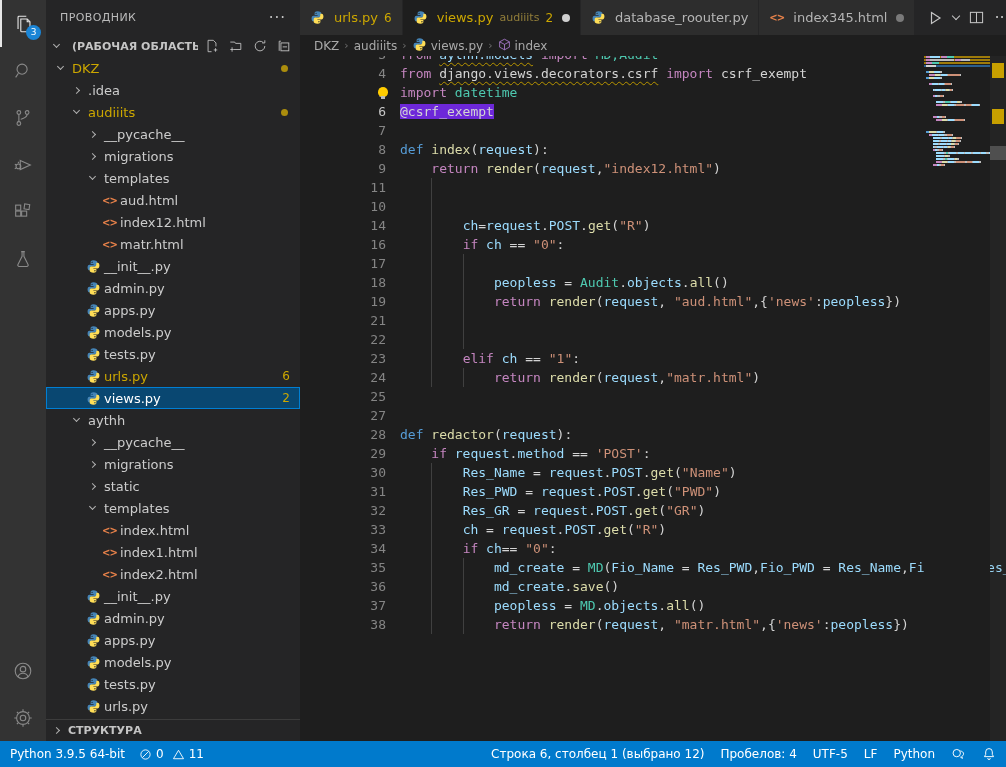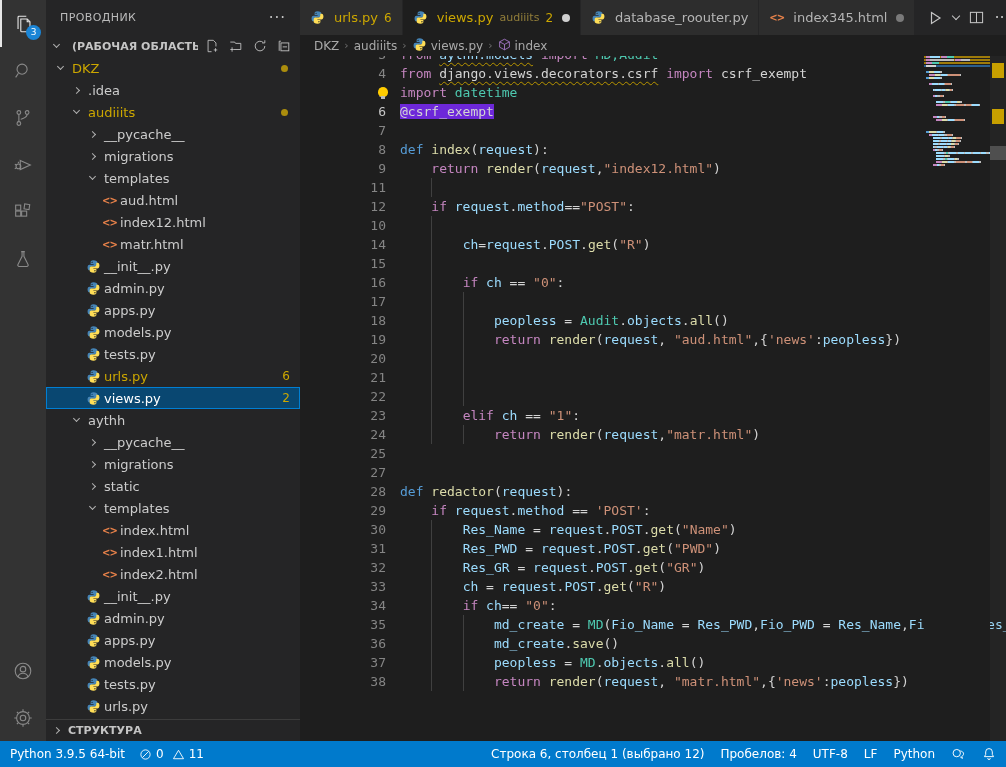--- a/index.html
+++ b/index.html
@@ -493,29 +493,26 @@
       <div class="editor">
         <div class="code">
             <div class="cline"><span class="num">3</span><span class="tk-k">from </span><span class="tk-u2">aythh.models</span><span class="tk-w"> </span><span class="tk-k">import </span><span class="tk-t">MD,Audit</span></div>
             <div class="cline"><span class="num">4</span><span class="tk-k">from </span><span class="tk-u">django.views.decorators.csrf</span><span class="tk-w"> </span><span class="tk-k">import </span><span class="tk-w">csrf_exempt</span></div>
             <div class="cline"><span class="num">5</span><span class="bulb"></span><span class="tk-k">import </span><span class="tk-t">datetime</span></div>
             <div class="cline"><span class="num cur">6</span><span class="tk-sel">@csrf_exempt</span></div>
             <div class="cline"><span class="num">7</span></div>
             <div class="cline"><span class="num">8</span><span class="tk-d">def </span><span class="tk-f">index</span><span class="tk-w">(</span><span class="tk-v">request</span><span class="tk-w">):</span></div>
             <div class="cline"><span class="num">9</span><span class="tk-w">    </span><span class="tk-k">return </span><span class="tk-f">render</span><span class="tk-w">(</span><span class="tk-v">request</span><span class="tk-w">,</span><span class="tk-s">"index12.html"</span><span class="tk-w">)</span></div>
             <div class="cline"><span class="num">11</span><span class="guide" style="left:131.28px"></span></div>
-            <div class="cline"><span class="num">12</span><span class="tk-w">    </span><span class="tk-k">if </span><span class="tk-v">request</span><span class="tk-w">.</span><span class="tk-v">method</span><span class="tk-w">==</span><span class="tk-s">"POST"</span><span class="tk-w">:</span></div>
             <div class="cline"><span class="num">10</span><span class="guide" style="left:131.28px"></span></div>
             <div class="cline"><span class="num">14</span><span class="guide" style="left:131.28px"></span><span class="tk-w">        </span><span class="tk-v">ch</span><span class="tk-w">=</span><span class="tk-v">request</span><span class="tk-w">.</span><span class="tk-v">POST</span><span class="tk-w">.</span><span class="tk-f">get</span><span class="tk-w">(</span><span class="tk-s">"R"</span><span class="tk-w">)</span></div>
-            <div class="cline"><span class="num">15</span><span class="guide" style="left:131.28px"></span></div>
             <div class="cline"><span class="num">16</span><span class="guide" style="left:131.28px"></span><span class="tk-w">        </span><span class="tk-k">if </span><span class="tk-v">ch</span><span class="tk-w"> == </span><span class="tk-s">"0"</span><span class="tk-w">:</span></div>
             <div class="cline"><span class="num">17</span><span class="guide" style="left:131.28px"></span><span class="guide" style="left:162.56px"></span></div>
             <div class="cline"><span class="num">18</span><span class="guide" style="left:131.28px"></span><span class="guide" style="left:162.56px"></span><span class="tk-w">            </span><span class="tk-v">peopless</span><span class="tk-w"> = </span><span class="tk-t">Audit</span><span class="tk-w">.</span><span class="tk-v">objects</span><span class="tk-w">.</span><span class="tk-f">all</span><span class="tk-w">()</span></div>
             <div class="cline"><span class="num">19</span><span class="guide" style="left:131.28px"></span><span class="guide" style="left:162.56px"></span><span class="tk-w">            </span><span class="tk-k">return </span><span class="tk-f">render</span><span class="tk-w">(</span><span class="tk-v">request</span><span class="tk-w">, </span><span class="tk-s">"aud.html"</span><span class="tk-w">,{</span><span class="tk-s">'news'</span><span class="tk-w">:</span><span class="tk-v">peopless</span><span class="tk-w">})</span></div>
-            <div class="cline"><span class="num">20</span><span class="guide" style="left:131.28px"></span><span class="guide" style="left:162.56px"></span></div>
             <div class="cline"><span class="num">21</span><span class="guide" style="left:131.28px"></span><span class="guide" style="left:162.56px"></span></div>
             <div class="cline"><span class="num">22</span><span class="guide" style="left:131.28px"></span><span class="guide" style="left:162.56px"></span></div>
             <div class="cline"><span class="num">23</span><span class="guide" style="left:131.28px"></span><span class="tk-w">        </span><span class="tk-k">elif </span><span class="tk-v">ch</span><span class="tk-w"> == </span><span class="tk-s">"1"</span><span class="tk-w">:</span></div>
             <div class="cline"><span class="num">24</span><span class="guide" style="left:131.28px"></span><span class="guide" style="left:162.56px"></span><span class="tk-w">            </span><span class="tk-k">return </span><span class="tk-f">render</span><span class="tk-w">(</span><span class="tk-v">request</span><span class="tk-w">,</span><span class="tk-s">"matr.html"</span><span class="tk-w">)</span></div>
             <div class="cline"><span class="num">25</span></div>
             <div class="cline"><span class="num">27</span></div>
             <div class="cline"><span class="num">28</span><span class="tk-d">def </span><span class="tk-f">redactor</span><span class="tk-w">(</span><span class="tk-v">request</span><span class="tk-w">):</span></div>
             <div class="cline"><span class="num">29</span><span class="tk-w">    </span><span class="tk-k">if </span><span class="tk-v">request</span><span class="tk-w">.</span><span class="tk-v">method</span><span class="tk-w"> == </span><span class="tk-s">'POST'</span><span class="tk-w">:</span></div>
             <div class="cline"><span class="num">30</span><span class="guide" style="left:131.28px"></span><span class="tk-w">        </span><span class="tk-v">Res_Name</span><span class="tk-w"> = </span><span class="tk-v">request</span><span class="tk-w">.</span><span class="tk-v">POST</span><span class="tk-w">.</span><span class="tk-f">get</span><span class="tk-w">(</span><span class="tk-s">"Name"</span><span class="tk-w">)</span></div>
             <div class="cline"><span class="num">31</span><span class="guide" style="left:131.28px"></span><span class="tk-w">        </span><span class="tk-v">Res_PWD</span><span class="tk-w"> = </span><span class="tk-v">request</span><span class="tk-w">.</span><span class="tk-v">POST</span><span class="tk-w">.</span><span class="tk-f">get</span><span class="tk-w">(</span><span class="tk-s">"PWD"</span><span class="tk-w">)</span></div>
@@ -586,21 +583,21 @@
         </svg>
       <span>0</span>
       <svg width="13" height="13" viewBox="0 0 16 16" style="margin-left:4px">
           <path d="M8 2.8 14.2 13.2H1.8z"></path>
         </svg>
       <span>11</span>
     </span>
     <span class="sb-right">
       <span class="sb-item">Строка 6, столбец 1 (выбрано 12)</span>
       <span class="sb-item">Пробелов: 4</span>
-      <span class="sb-item">UTF-8</span>
+      <span class="sb-item">UTF-5</span>
       <span class="sb-item">LF</span>
       <span class="sb-item">Python</span>
       <span class="sb-item">
         <svg width="15" height="14" viewBox="0 0 16 16">
             <circle cx="6" cy="7" r="4.2"></circle>
             <path d="M10 4.5c2 .3 3.8 1.5 3.8 3.3 0 1.2-.8 2.2-2 2.8l.7 2.4-2.5-1.6"></path>
           </svg>
       </span>
       <span class="sb-item">
         <svg width="14" height="14" viewBox="0 0 16 16">

